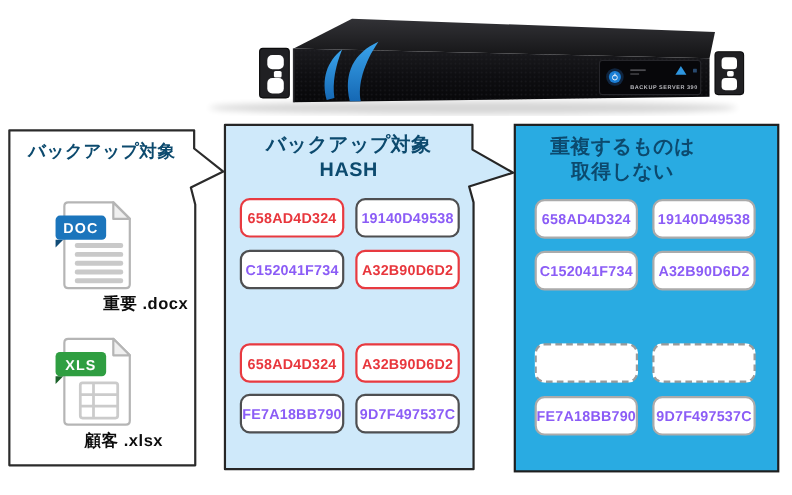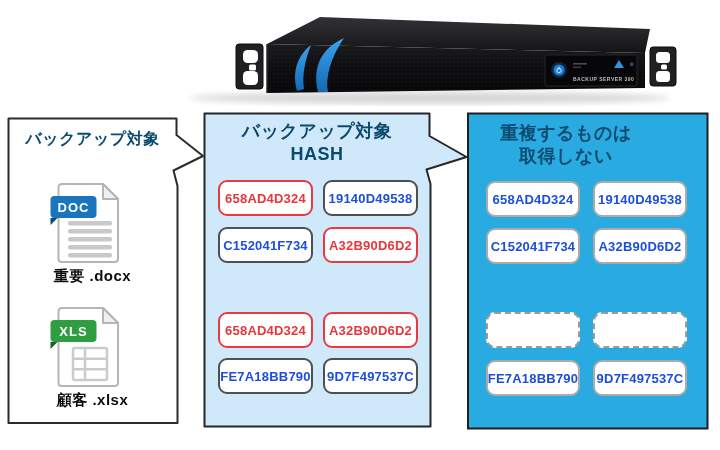--- a/index.html
+++ b/index.html
@@ -15,28 +15,28 @@
     font-weight:700; line-height:23px; letter-spacing:0.5px;
   }
   .t-source { left:8px; top:127px; width:169px; font-size:16px; }
   .t-hash   { left:204px; top:120px; width:226px; font-size:18px; }
   .t-dedupe { left:468px; top:122px; width:196px; font-size:18px; }
 
   .file-label {
     position:absolute; left:8px; width:169px; text-align:center;
     font-size:15px; font-weight:600; color:#0d0d0d; letter-spacing:0.5px;
   }
-  .fl-1 { top:267px; }
-  .fl-2 { top:391px; }
+  .fl-1 { top:267px;padding-left:40px; }
+  .fl-2 { top:391px;margin-left:20px; }
 
   .hash {
     position:absolute; width:95px; height:36px; box-sizing:border-box;
     background:#ffffff; border:2px solid #4e4f51; border-radius:9px;
     display:flex; align-items:center; justify-content:center;
-    font-size:13px; font-weight:700; color:#1d4ed8; letter-spacing:0.2px;
+    font-size:13px; font-weight:700; color:#8b5cf6; letter-spacing:0.2px;
   }
   .hash.red    { border-color:#e83a40; color:#e8363c; }
   .hash.light  { border-color:#ababab; width:94px; }
   .hash.dashed { border:2px dashed #9b9b9b; width:94px; }
 
   svg text { font-family:"Liberation Sans", sans-serif; }
 </style>
 </head>
 <body>
 

